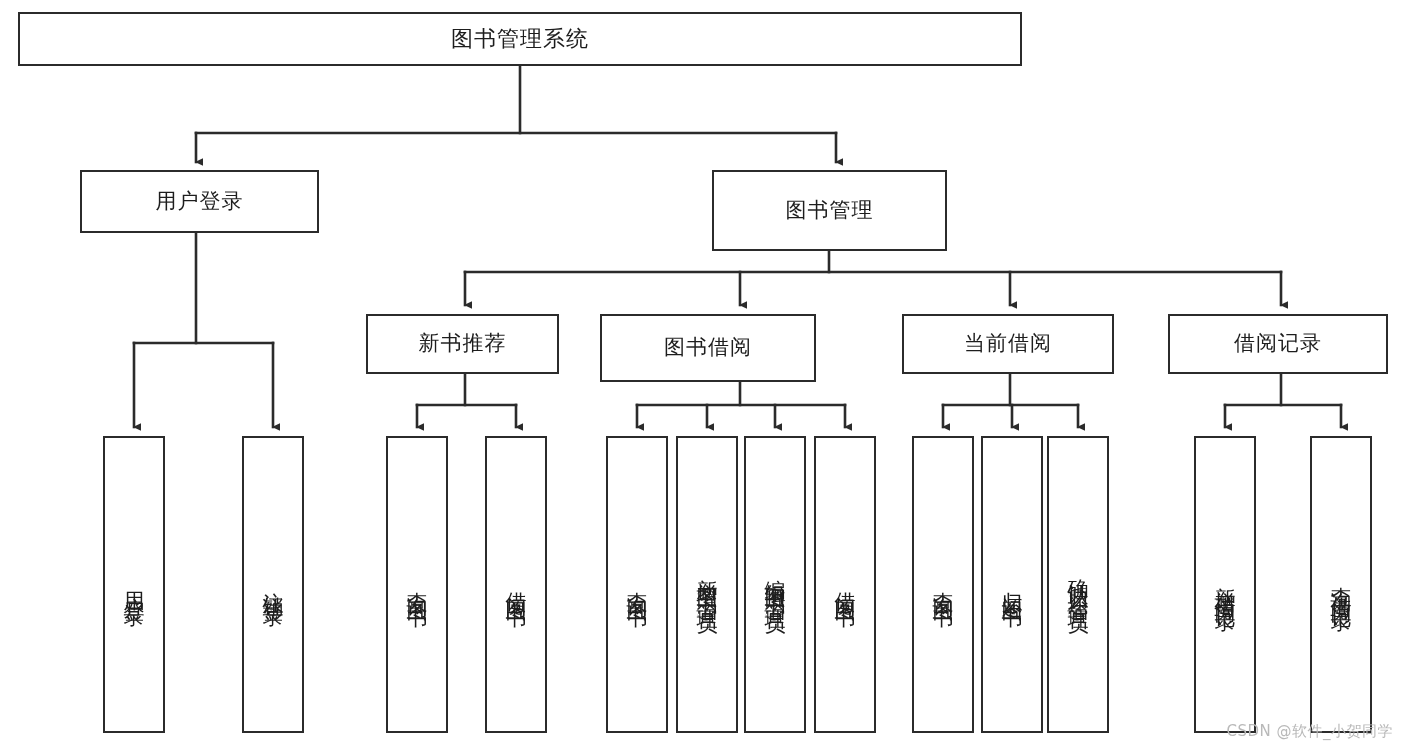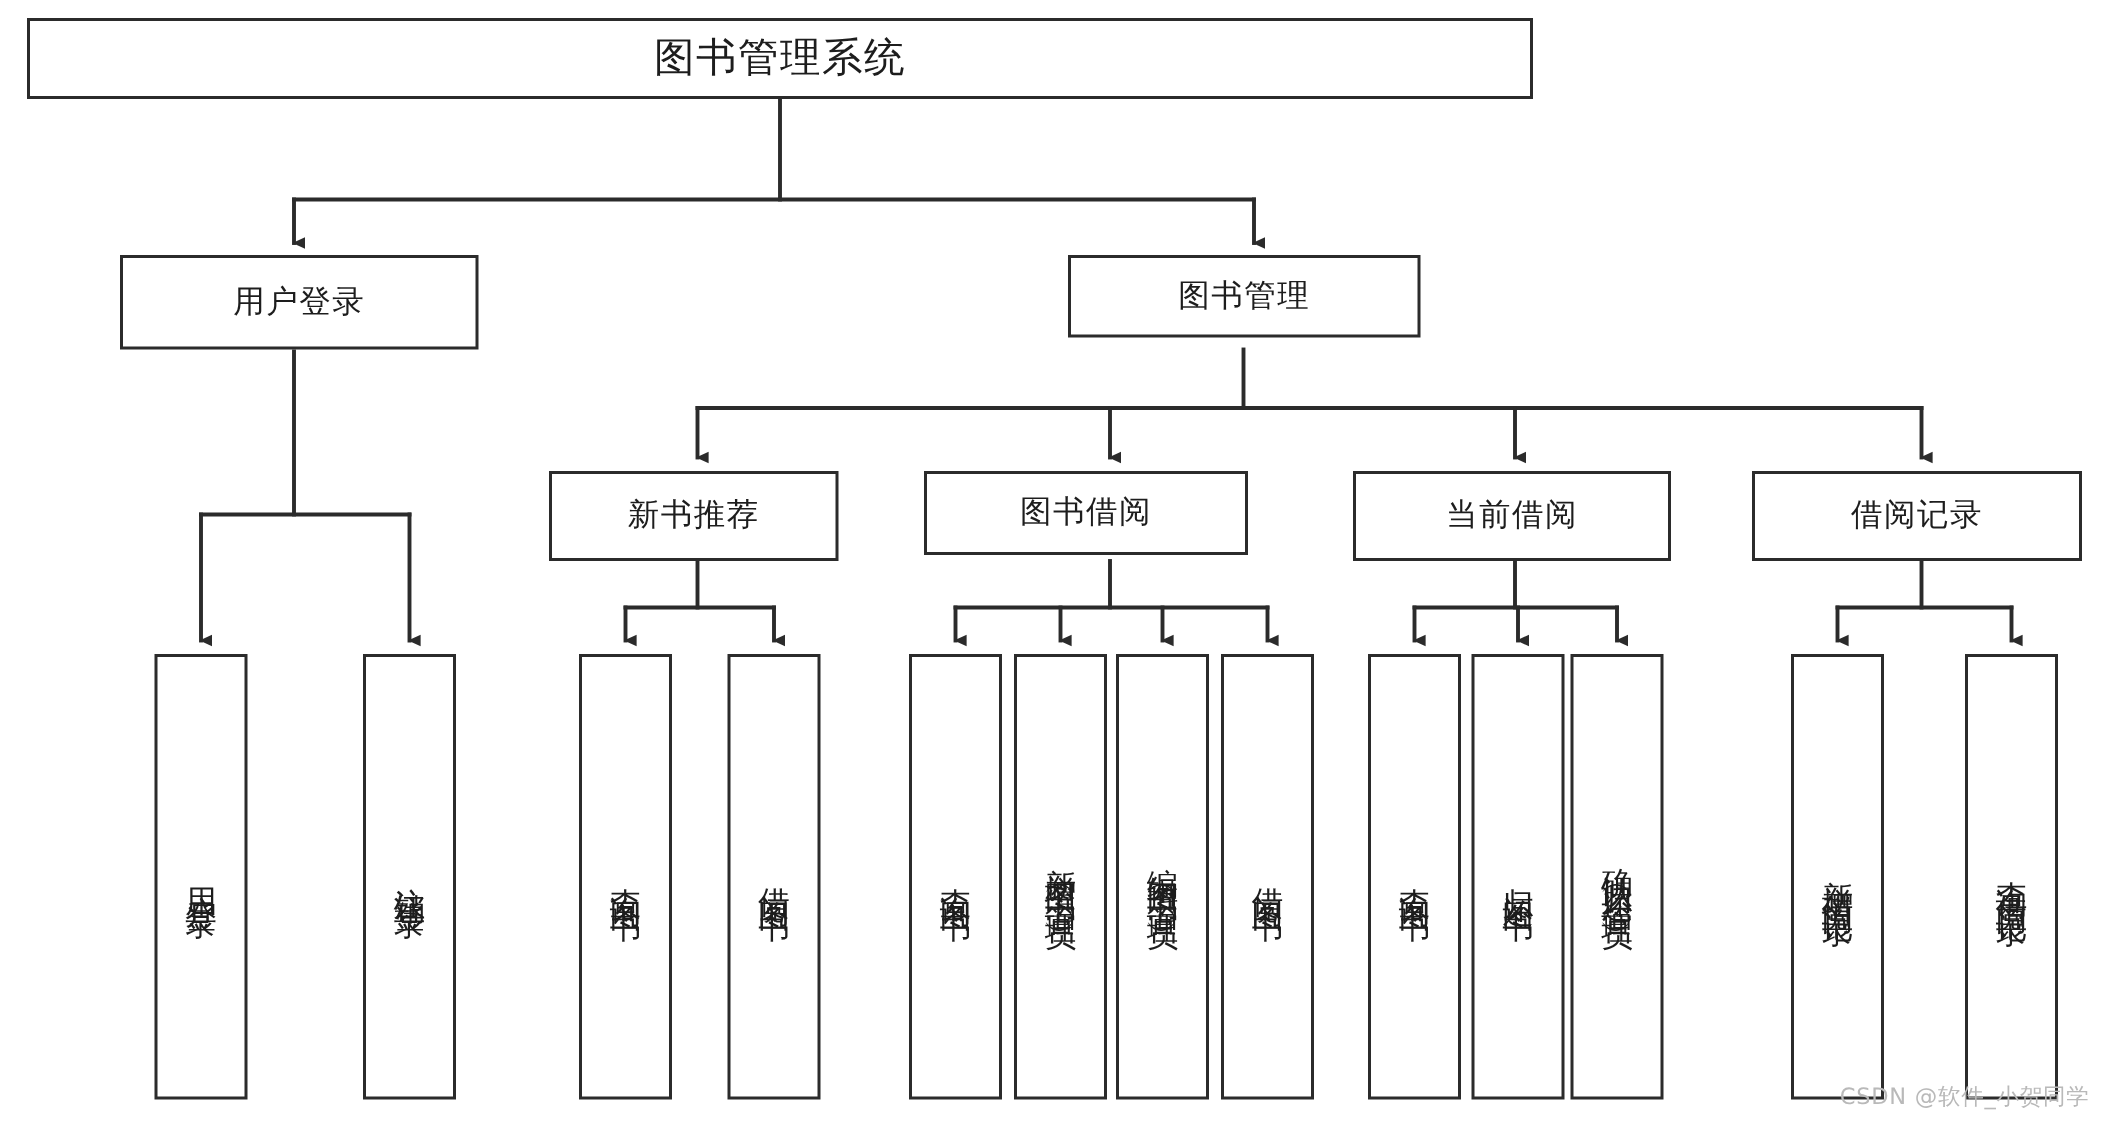--- a/index.html
+++ b/index.html
@@ -24,21 +24,21 @@
     align-items:center;
     justify-content:center;
     color:#1d1d1d;
   }
   .node.horiz{
     font-size:21px;
     letter-spacing:1px;
     line-height:1.1;
   }
   .node.root{
-    font-size:27px;
+    font-size:22px;
   }
   
   .node.vert{
     align-items:center;
     justify-content:center;
     padding:4px 0;
   }
   .node.vert .vlabel{
     writing-mode:vertical-rl;
     text-orientation:upright;
@@ -116,25 +116,25 @@
       <path d="M1225,405 L1341,405"></path>
       <path d="M1225,405 L1225,427" marker-end="url(#arrow)"></path>
       <path d="M1341,405 L1341,427" marker-end="url(#arrow)"></path>
     </g>
   </svg>
 
   <div class="node horiz root" style="left:18px;top:12px;width:1004px;height:54px;">图书管理系统</div>
 
   <div class="node horiz" style="left:80px;top:170px;width:239px;height:63px;">用户登录</div>
 
-  <div class="node horiz" style="left:712px;top:170px;width:235px;height:55px;">图书管理</div>
+  <div class="node horiz" style="left:712px;top:170px;width:235px;height:81px;">图书管理</div>
 
   <div class="node horiz" style="left:366px;top:314px;width:193px;height:60px;">新书推荐</div>
 
-  <div class="node horiz" style="left:616px;top:314px;width:216px;height:56px;">图书借阅</div>
+  <div class="node horiz" style="left:600px;top:314px;width:216px;height:68px;">图书借阅</div>
 
   <div class="node horiz" style="left:902px;top:314px;width:212px;height:60px;">当前借阅</div>
 
   <div class="node horiz" style="left:1168px;top:314px;width:220px;height:60px;">借阅记录</div>
 
   <div class="node vert" style="left:103px;top:436px;width:62px;height:297px;">
     <span class="vlabel">用户登录</span>
   </div>
 
   <div class="node vert" style="left:242px;top:436px;width:62px;height:297px;">

